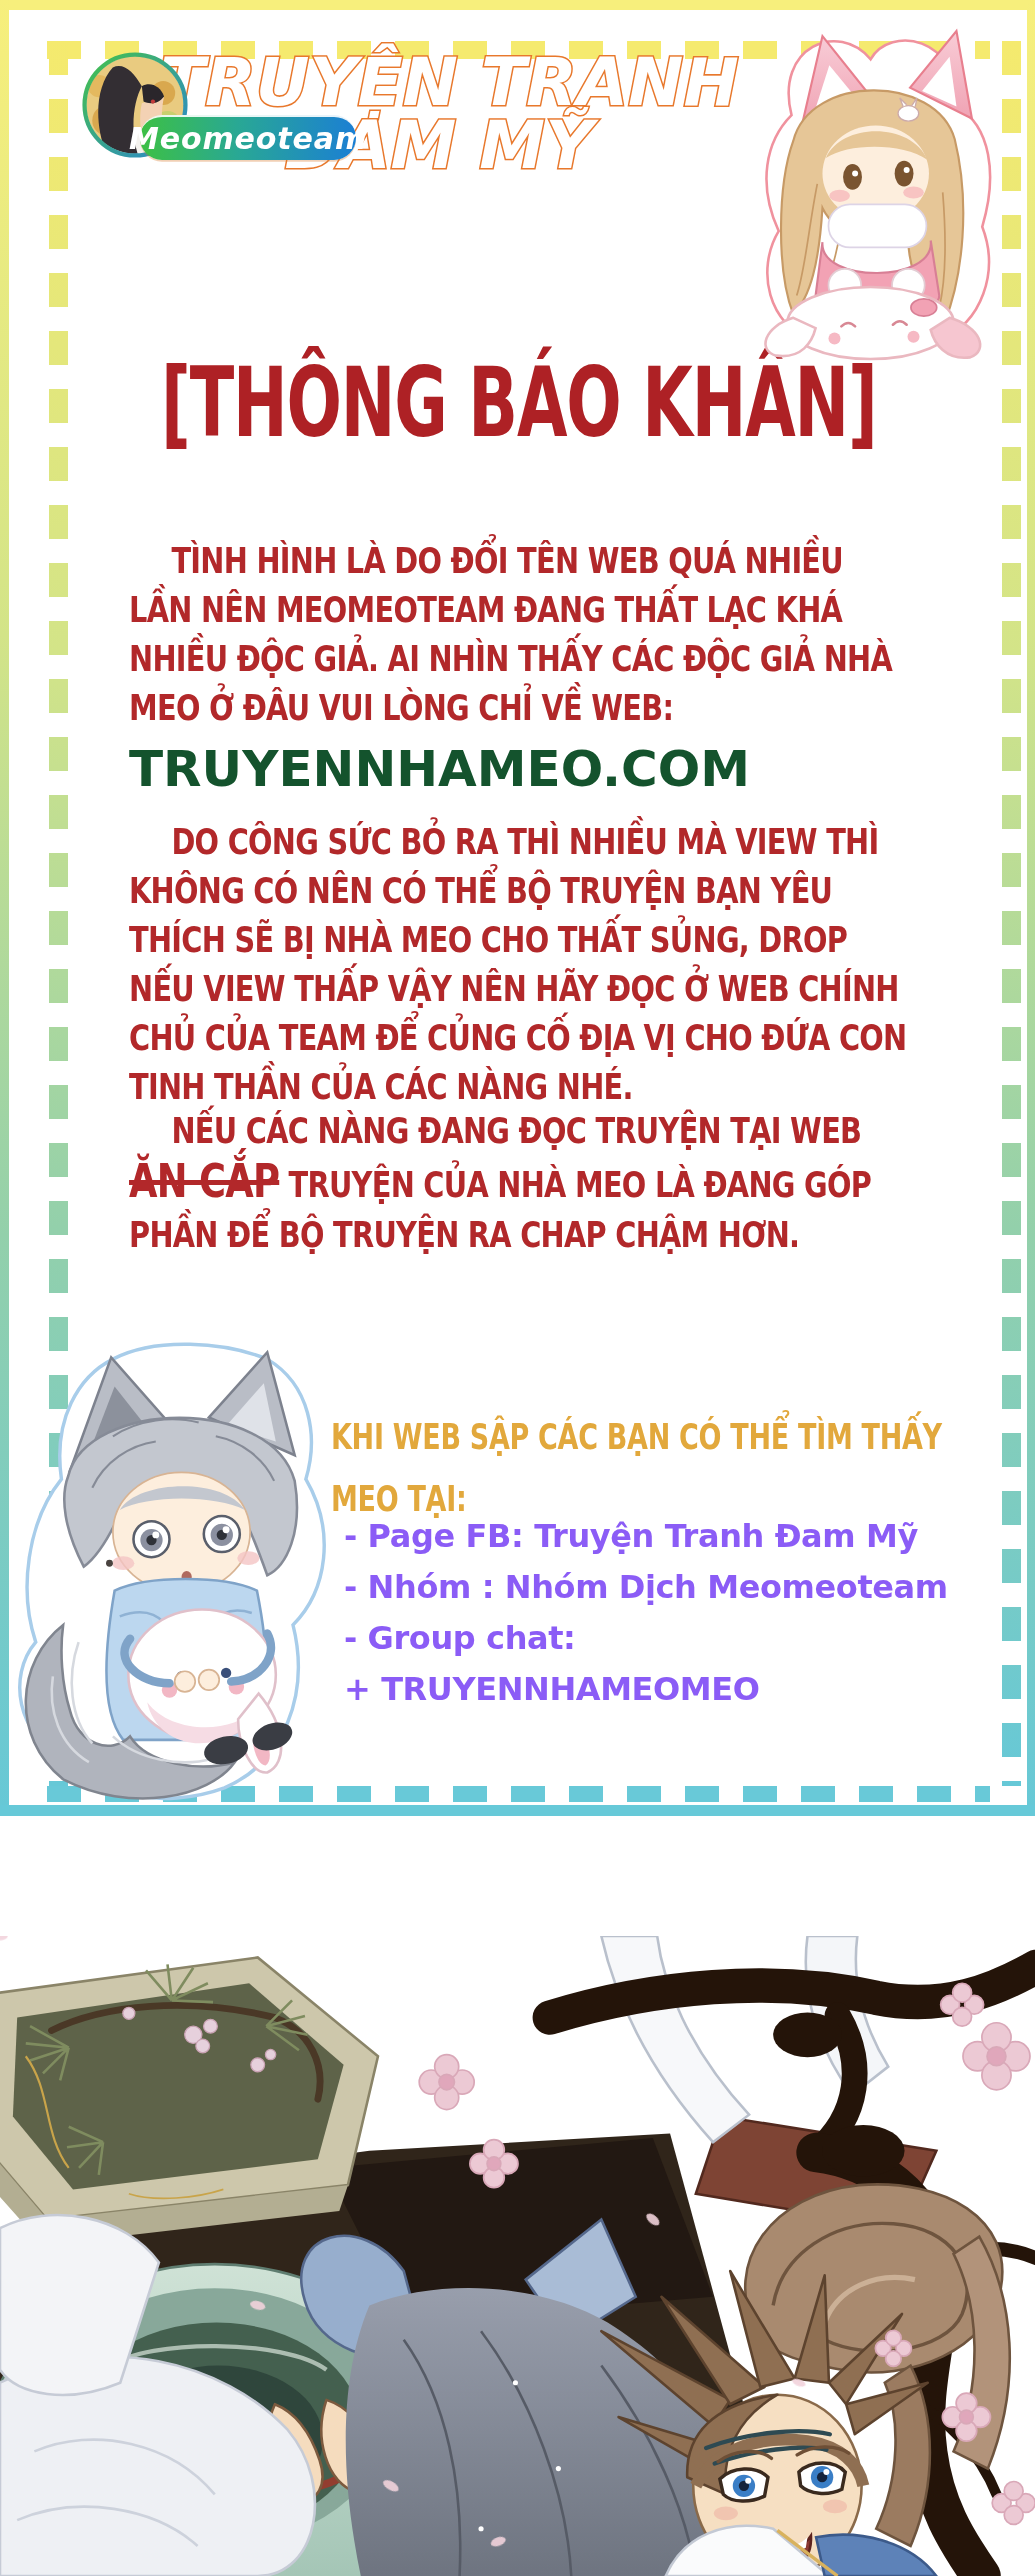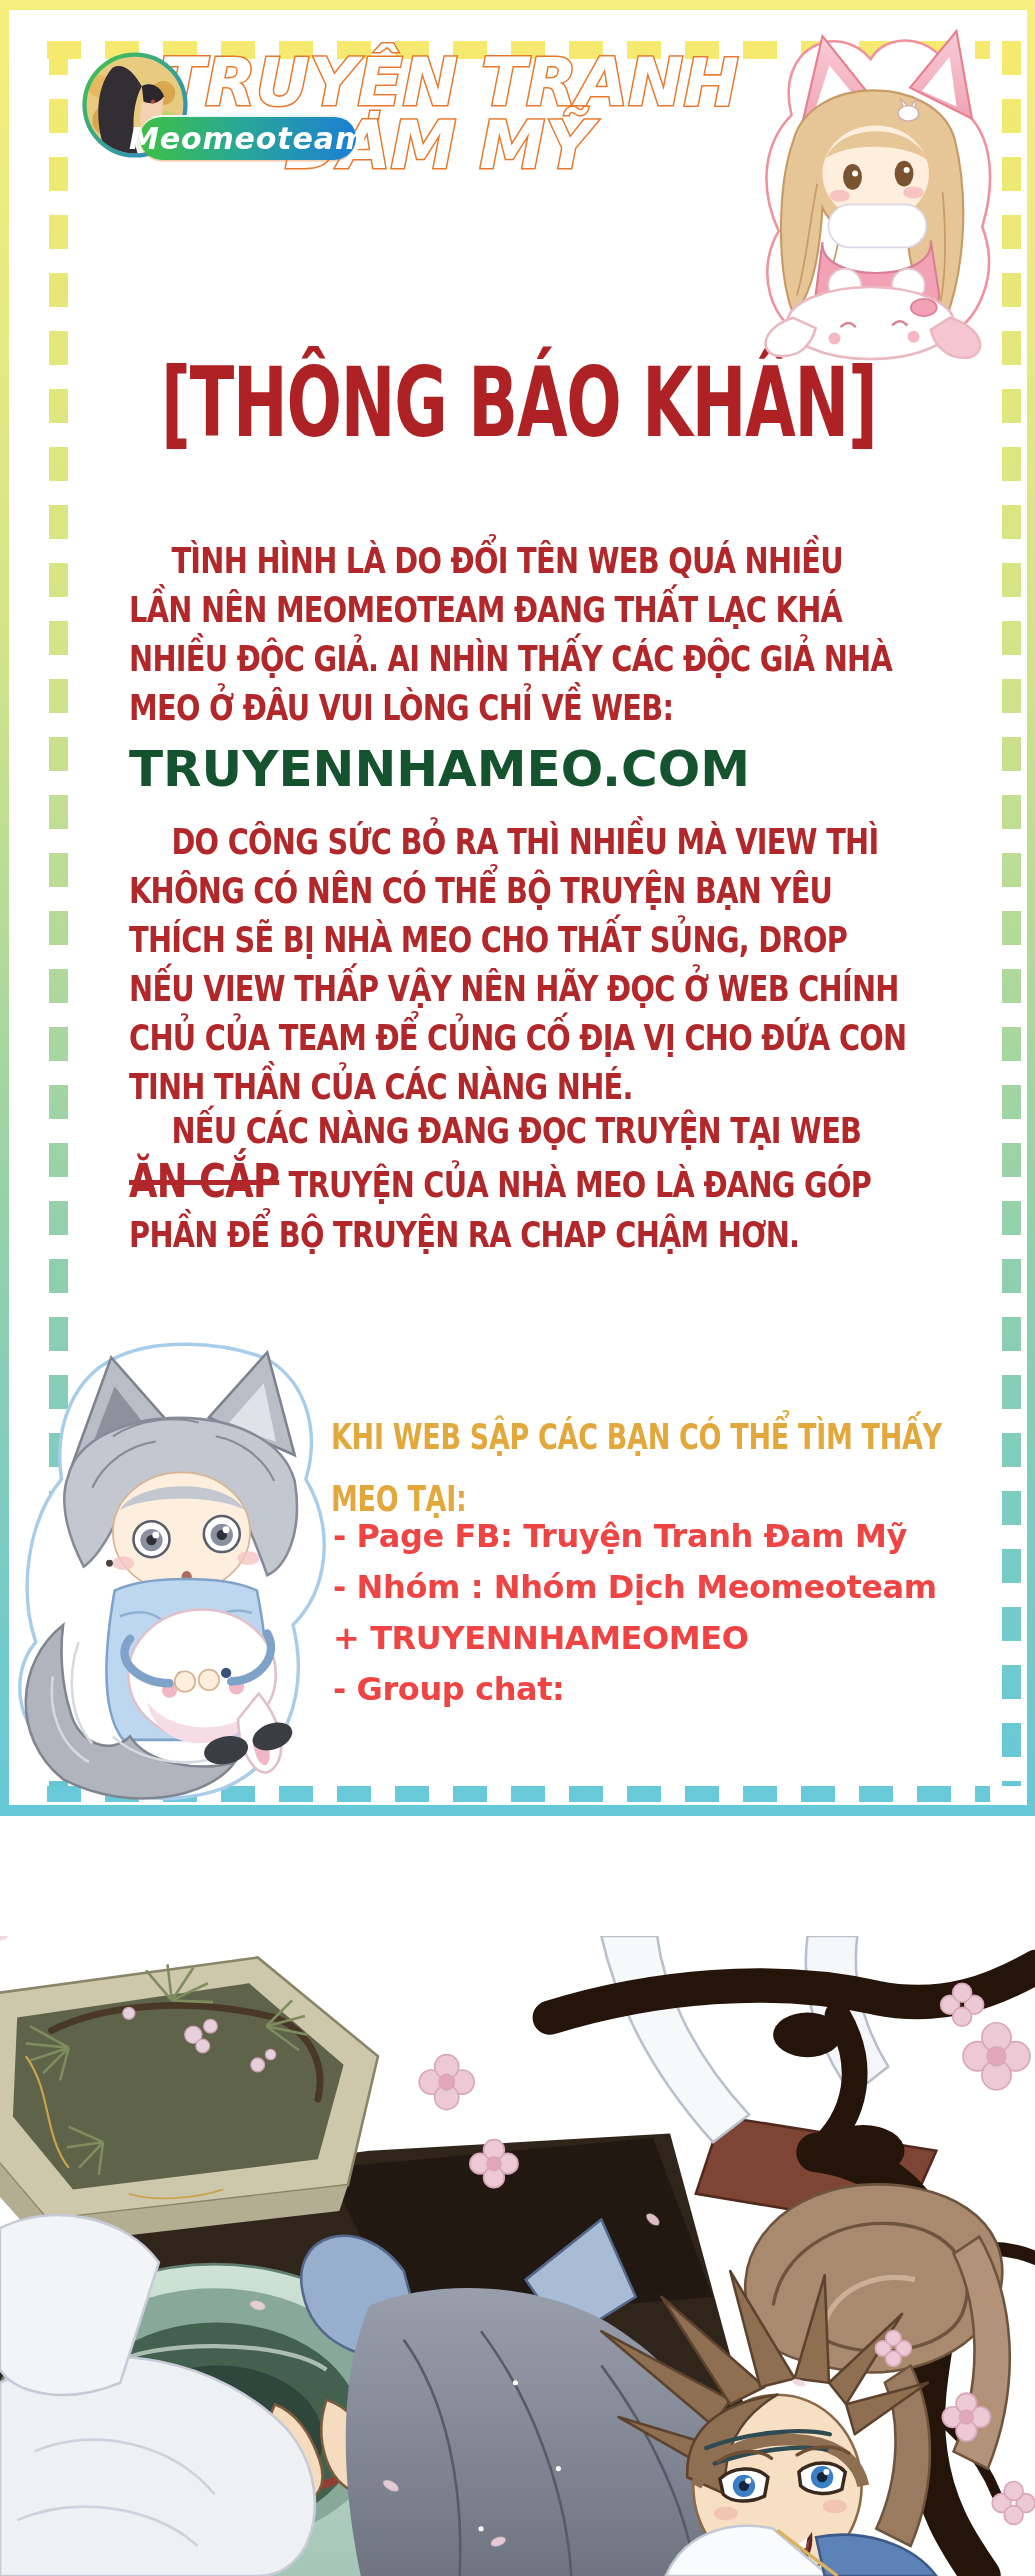--- a/index.html
+++ b/index.html
@@ -43,21 +43,21 @@
   .p1{top:536px;} .p2{top:817px;} .p3{top:1106px;}
   .p3 .scalebox{line-height:50px;}
   .strike{font-size:46px;text-decoration:line-through;text-decoration-thickness:5.2px;}
   .website{left:129px;top:740px;font-size:50px;font-weight:bold;color:#14532d;letter-spacing:0;z-index:3;}
 
   
   .contact-heading{left:331px;top:1406px;z-index:3;}
   .contact-heading .scalebox{width:910px;transform:scaleX(0.75);font-size:36px;font-weight:bold;
     color:#e2a83c;line-height:62px;letter-spacing:-0.4px;}
   .contact-list{left:333px;top:1511px;width:687px;z-index:3;}
-  .contact-list .item{font-size:32px;color:#ef4444;line-height:51px;font-weight:bold;letter-spacing:-0.4px;}
+  .contact-list .item{font-size:32px;color:#8b5cf6;line-height:51px;font-weight:bold;letter-spacing:-0.4px;margin-left:11px;}
 
   .chibi-pink{left:740px;top:12px;z-index:7;}
   .chibi-wolf{left:10.3px;top:1333px;z-index:4;}
   .artwork{left:0;top:1936px;z-index:1;}
 </style>
 </head>
 <body>
 
 <div class="abs band-top"></div>
 <div class="abs band-left"></div>
@@ -203,22 +203,22 @@
   <ellipse cx="252" cy="486" rx="26" ry="16" fill="#3a3d44" transform="rotate(-12 252 486)"></ellipse>
   <ellipse cx="306" cy="470" rx="24" ry="15" fill="#3a3d44" transform="rotate(-20 306 470)"></ellipse>
 </svg>
 
 <div class="abs contact-heading">
   <div class="scalebox">KHI WEB SẬP CÁC BẠN CÓ THỂ TÌM THẤY MEO TẠI:</div>
 </div>
 <div class="abs contact-list">
   <div class="item">- Page FB: Truyện Tranh Đam Mỹ</div>
   <div class="item">- Nhóm : Nhóm Dịch Meomeoteam</div>
+  <div class="item">- Group chat:</div>
   <div class="item">+ TRUYENNHAMEOMEO</div>
-  <div class="item">- Group chat:</div>
 </div>
 
 <svg class="abs artwork" width="1036" height="640" viewBox="0 0 1206 745" preserveAspectRatio="none">
   <defs>
     <linearGradient id="bowlg" x1="0" y1="0" x2="0" y2="1">
       <stop offset="0" stop-color="#cfe2d6"></stop>
         <stop offset="1" stop-color="#9cc0b0"></stop>
     </linearGradient>
     <linearGradient id="robeg" x1="0" y1="0" x2="0" y2="1">
       <stop offset="0" stop-color="#989eac"></stop>

